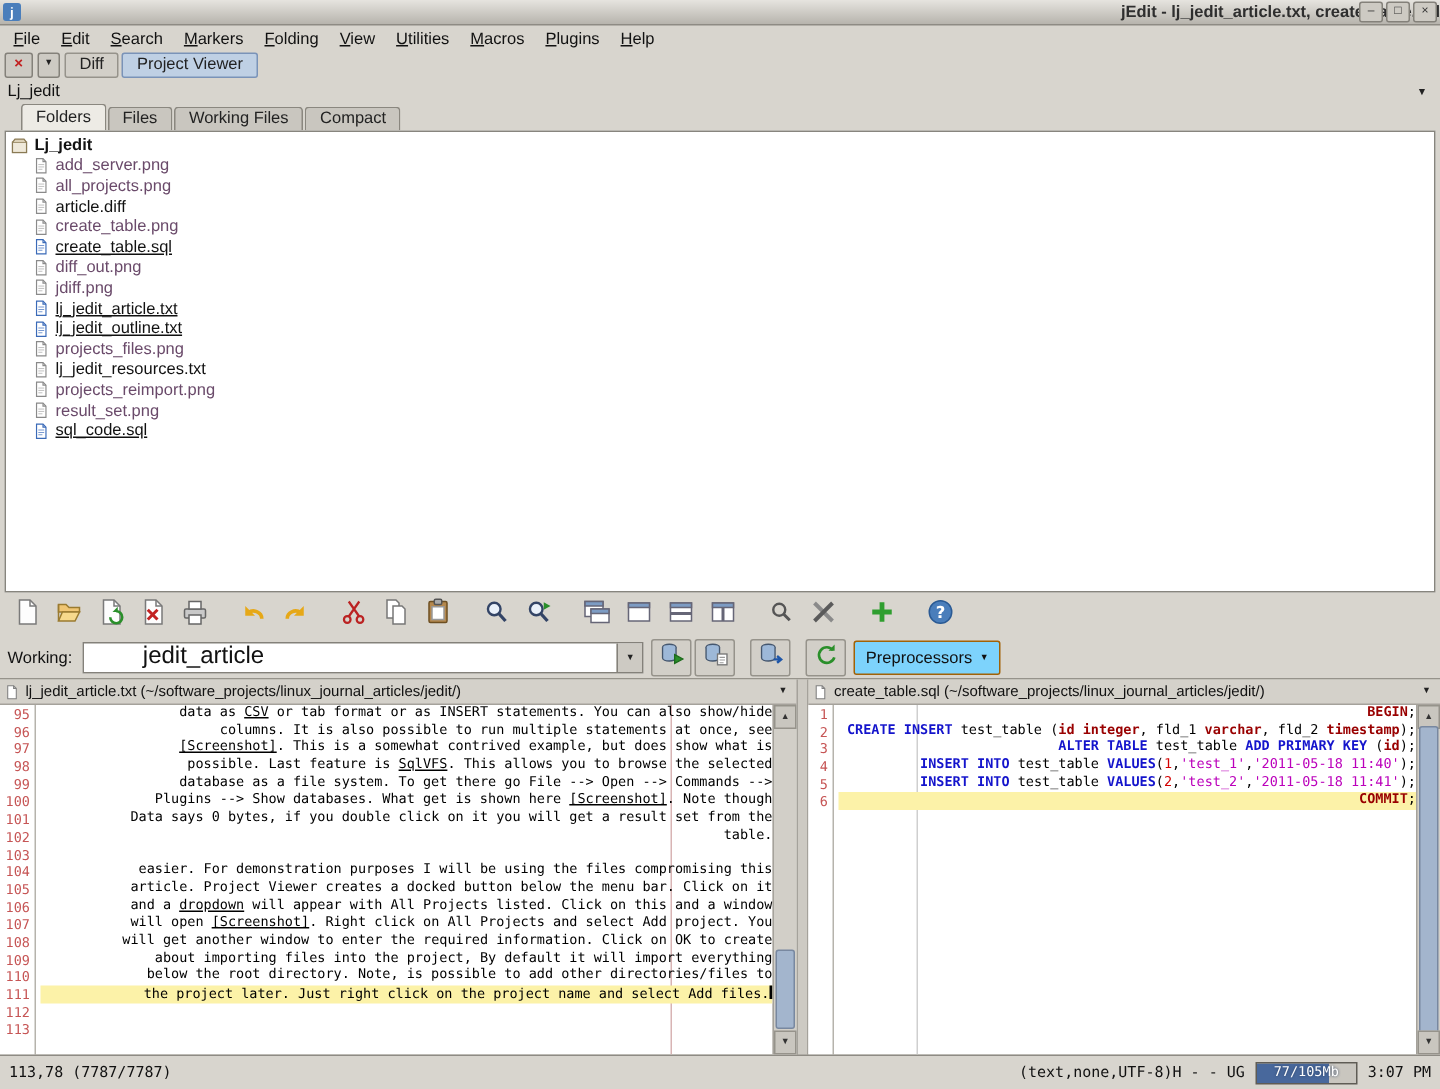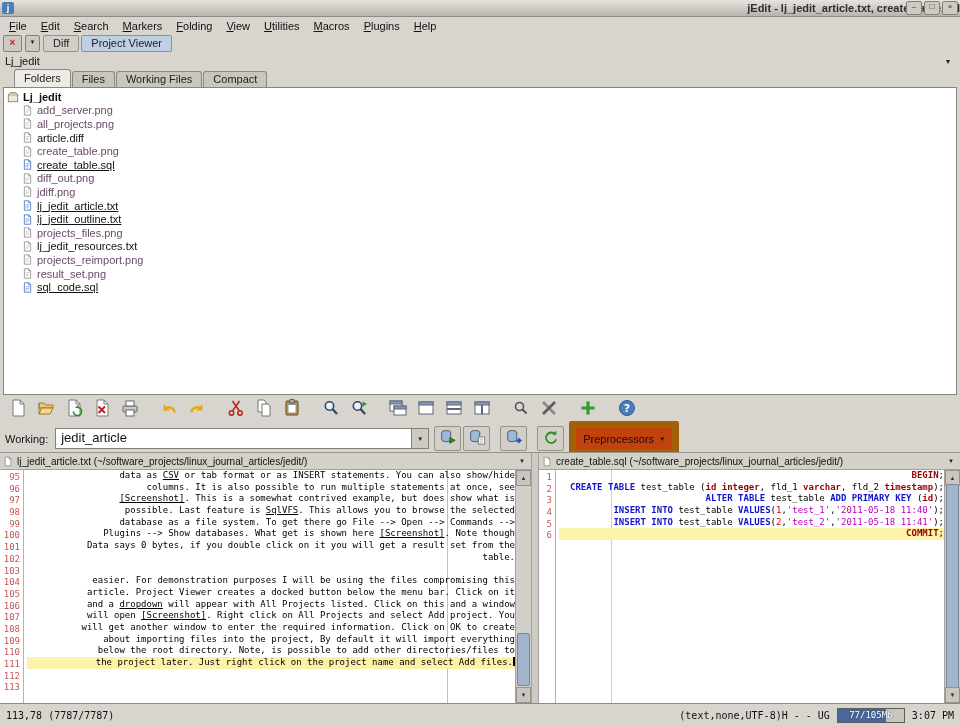--- a/index.html
+++ b/index.html
@@ -54,27 +54,27 @@
   
   .toolbar{height:30px;flex:none;display:flex;align-items:center;padding:0 4px;gap:1px;}
   .tb-btn{width:25px;height:25px;display:flex;align-items:center;justify-content:center;border:1px solid transparent;
           border-radius:2px;}
   .tb-gap{width:10px;flex:none;}
 
   
   .dbrow{height:27px;flex:none;display:flex;align-items:center;padding:0 5px;gap:5px;}
   .db-label{font-size:11px;color:#111;margin-right:2px;}
   .combo{display:flex;align-items:stretch;width:372px;height:19px;background:#fff;border:1px solid #84817a;}
-  .combo-val{flex:1;padding:0 5px;font-size:13px;line-height:17px;color:#111;white-space:nowrap;overflow:hidden;}
+  .combo-val{flex:1;padding:0 5px;font-size:16px;line-height:17px;color:#111;white-space:nowrap;overflow:hidden;margin-left:34px;}
   .combo-btn{width:16px;background:#cdcac3;border-left:1px solid #84817a;display:flex;align-items:center;
              justify-content:center;font-size:6px;color:#222;}
   .db-btn{width:25px;height:23px;border:1px solid #96938b;background:#d2cfc8;border-radius:2px;
           display:flex;align-items:center;justify-content:center;}
   .db-gap{width:6px;}
-  .preproc{height:21px;border:7px solid #a16207;background:#c2410c;border-radius:2px;font-size:11px;color:#111;
+  .preproc{height:21px;border:1px solid #a16207;background:#7dd3fc;border-radius:2px;font-size:11px;color:#111;
            display:flex;align-items:center;gap:5px;padding:0 7px;}
   .preproc .arr{font-size:6px;}
 
   
   .editors{flex:1;min-height:0;display:flex;border-top:1px solid #96938b;}
   .pane{display:flex;flex-direction:column;min-width:0;}
   #pane-left{width:531px;flex:none;}
   .splitter{width:6px;flex:none;background:#cdcac3;border-left:1px solid #a5a29b;border-right:1px solid #a5a29b;}
   #pane-right{flex:1;}
   .pane-header{height:16px;flex:none;display:flex;align-items:center;gap:4px;padding:0 3px;background:#d4d1ca;
@@ -579,21 +579,21 @@
             <div class="gl">1</div>
             <div class="gl">2</div>
             <div class="gl">3</div>
             <div class="gl">4</div>
             <div class="gl">5</div>
             <div class="gl">6</div>
           </div>
         <div class="code" id="code-right">
             <div class="margin-line"></div>
             <div class="cl"><span class="kw2">BEGIN</span><span>;</span></div>
-            <div class="cl"><span class="kw1">CREATE TABLE</span><span> test_table (</span><span class="kw2">id</span><span> </span><span class="kw2">integer</span><span>, fld_1 </span><span class="kw2">varchar</span><span>, fld_2 </span><span class="kw2">timestamp</span><span>);</span></div>
+            <div class="cl"><span class="kw1">CREATE INSERT</span><span> test_table (</span><span class="kw2">id</span><span> </span><span class="kw2">integer</span><span>, fld_1 </span><span class="kw2">varchar</span><span>, fld_2 </span><span class="kw2">timestamp</span><span>);</span></div>
             <div class="cl"><span class="kw1">ALTER TABLE</span><span> test_table </span><span class="kw1">ADD PRIMARY KEY</span><span> (</span><span class="kw2">id</span><span>);</span></div>
             <div class="cl"><span class="kw1">INSERT INTO</span><span> test_table </span><span class="kw1">VALUES</span><span>(</span><span class="num">1</span><span>,</span><span class="str">'test_1'</span><span>,</span><span class="str">'2011-05-18 11:40'</span><span>);</span></div>
             <div class="cl"><span class="kw1">INSERT INTO</span><span> test_table </span><span class="kw1">VALUES</span><span>(</span><span class="num">2</span><span>,</span><span class="str">'test_2'</span><span>,</span><span class="str">'2011-05-18 11:41'</span><span>);</span></div>
             <div class="cl hl"><span class="kw2">COMMIT</span><span>;</span></div>
           </div>
         <div class="vscroll">
           <div class="vs-btn vs-up">▲</div>
           <div class="thumb" id="thumb-right"></div>
           <div class="vs-btn vs-down">▼</div>
         </div>

